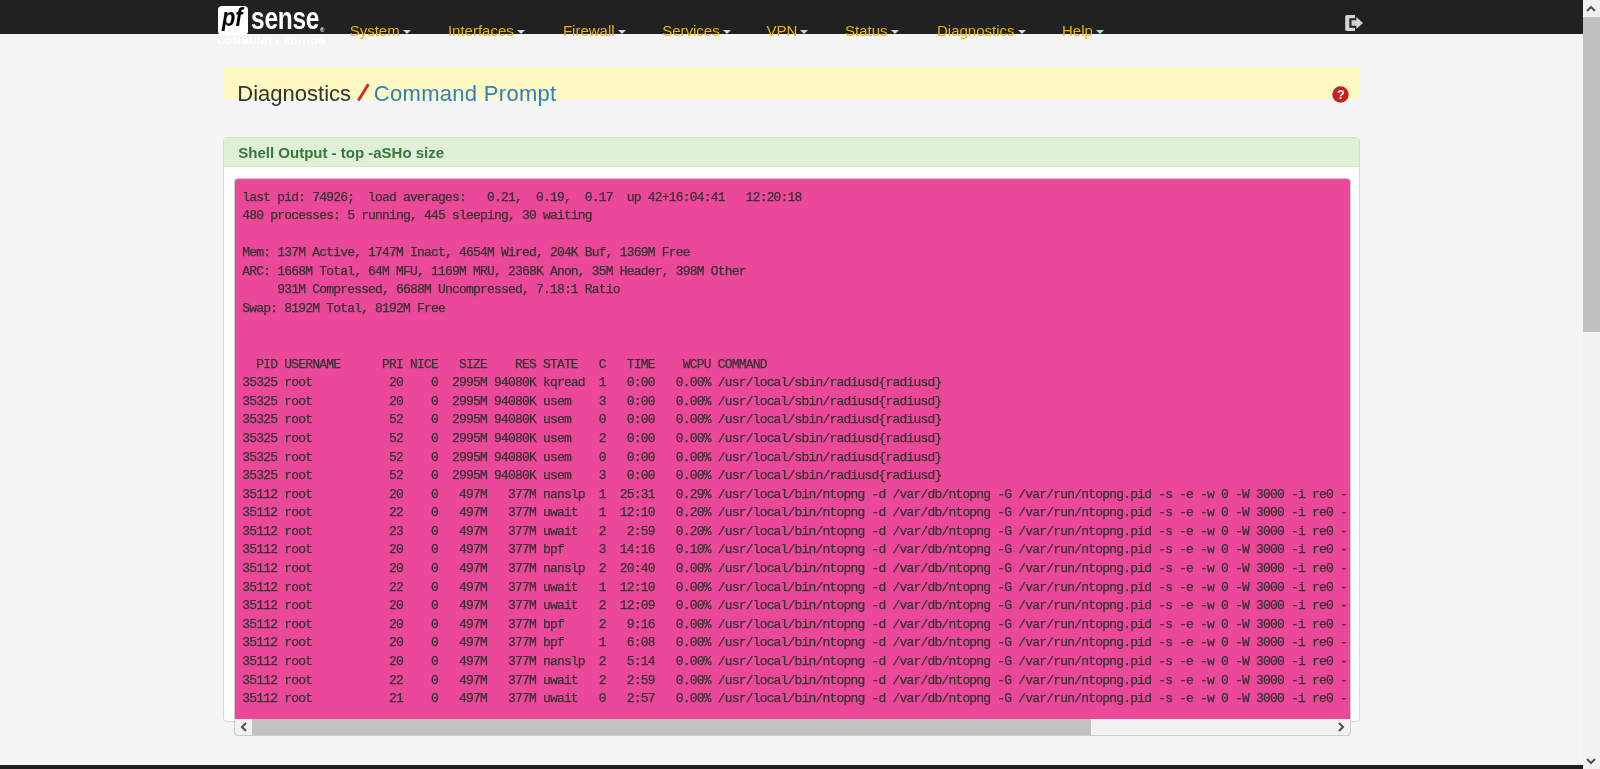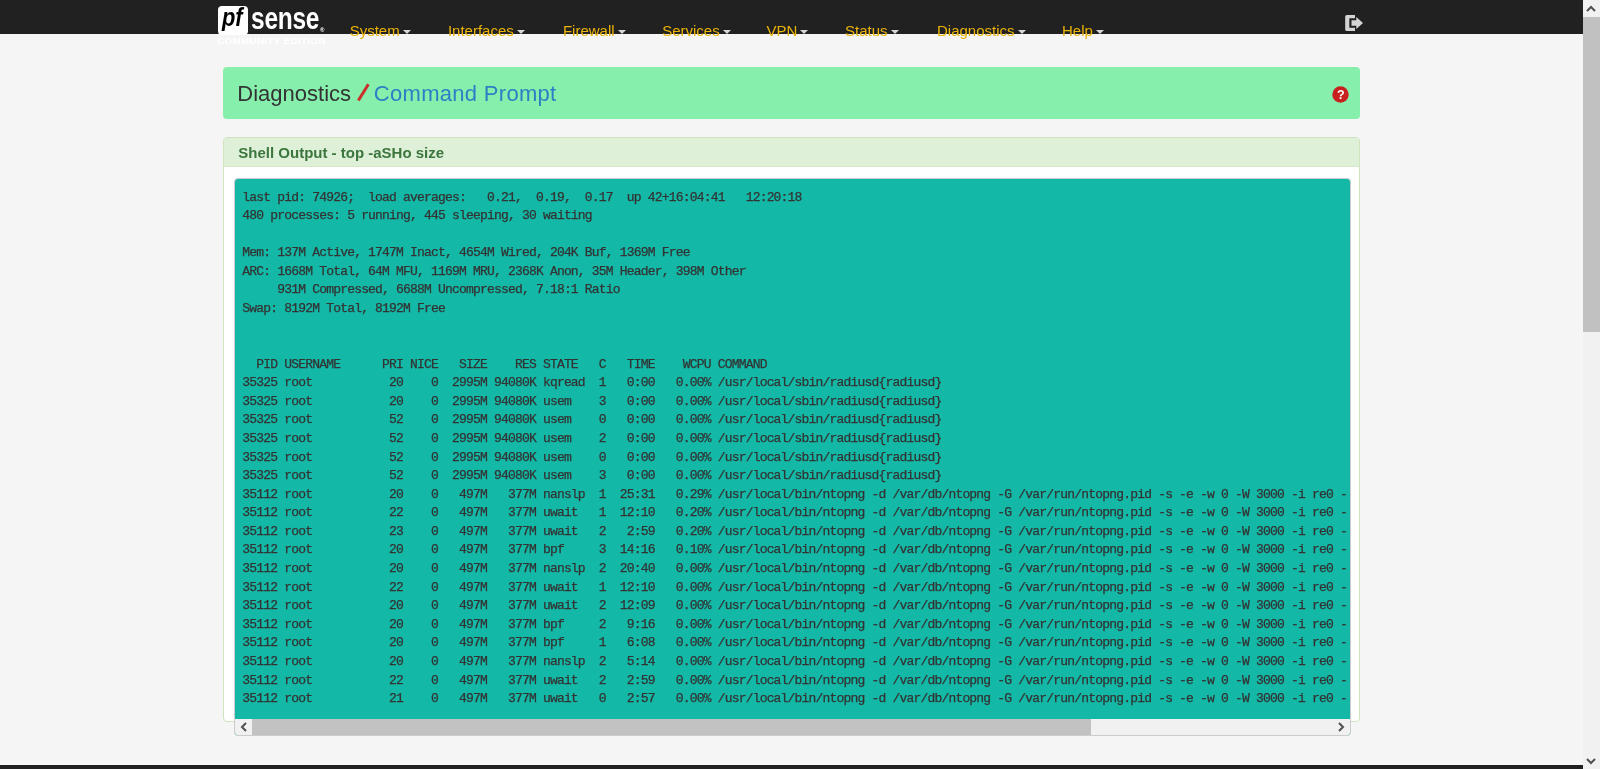--- a/index.html
+++ b/index.html
@@ -6,29 +6,29 @@
 body { background:#f5f5f5; font-family:"Liberation Sans",sans-serif; position:relative; }
 #navbar { position:absolute; left:0; top:0; width:1583px; height:34px; background:#212121; }
 .brandbox { position:absolute; left:218px; top:5.6px; width:29.6px; height:29.6px; background:#fff; border-radius:4px; }
 .pf { position:absolute; left:222.3px; top:3.5px; font:italic bold 26px/26px "Liberation Sans",sans-serif; color:#000; transform:scaleX(0.84); transform-origin:left top; }
 .sense { position:absolute; left:251px; top:3.2px; font:bold 31px/31px "Liberation Sans",sans-serif; color:#fff; transform:scaleX(0.79); transform-origin:left top; letter-spacing:-0.3px;}
 .reg { position:absolute; left:320px; top:26.5px; font:bold 6px "Liberation Sans",sans-serif; color:#fff; }
 .comed { position:absolute; left:217.2px; top:36.2px; font:bold 9.8px/9.8px "Liberation Sans",sans-serif; color:#fff; letter-spacing:0.35px; white-space:nowrap;text-align:right;}
 .nav-item { position:absolute; top:8px; font:15px/15px "Liberation Sans",sans-serif; color:#eab308; white-space:nowrap;margin-top:15px; }
 .caret { display:inline-block; width:0; height:0; border-left:4px solid transparent; border-right:4px solid transparent; border-top:4px solid #d6d6d6; margin-left:3px; vertical-align:2px; }
 #signout { position:absolute; left:1343.5px; top:14px; }
-#bcrumb { position:absolute; left:223.3px; top:67px; width:1137px; height:52px; background:#86efac; border-radius:4px; }
+#bcrumb { position:absolute; left:223.3px; top:67px; width:1137px; height:32px; background:#fef9c3; border-radius:4px; }
 #bcrumb .bc-in { position:absolute; left:14px; top:16.1px; font:22px/22px "Liberation Sans",sans-serif; color:#333; white-space:nowrap; }
 #bcrumb .sl { display:inline-block; width:3.3px; height:18.5px; background:#c9302c; transform:rotate(32deg); margin:0 9px 0 10.5px; vertical-align:-0.5px; }
 #bcrumb .lnk { color:#2d7fc5; letter-spacing:0.3px; }
 #helpq { position:absolute; left:1108.3px; top:19px; }
 #panel { position:absolute; left:223.3px; top:137px; width:1137px; height:585px; background:#fff; border:1px solid #cfe3bf; border-radius:4px; }
 #phead { position:absolute; left:0; top:0; width:100%; height:28.5px; background:#dff0d8; border-bottom:1px solid #d6e9c6; border-radius:3px 3px 0 0; }
 #phead span { position:absolute; left:14px; top:5.8px; font:bold 15px/17px "Liberation Sans",sans-serif; color:#3c763d; }
-#prebox { position:absolute; left:10.2px; top:40px; width:1117px; height:557.5px; background:#14b8a6; border:1px solid #ccc; border-radius:4px; overflow:hidden; }
+#prebox { position:absolute; left:10.2px; top:40px; width:1117px; height:557.5px; background:#ec4899; border:1px solid #ccc; border-radius:4px; overflow:hidden; }
 #prebox pre { position:absolute; left:6.8px; top:9.5px; font-family:"Liberation Mono",monospace; font-size:13px; line-height:18.5714px; letter-spacing:-0.81px; color:#333; white-space:pre; -webkit-text-stroke:0.25px #333; }
 
 #hsb { position:absolute; left:0; bottom:0; width:1115px; height:16px; background:#f1f1f1; }
 #hsb .thumb { position:absolute; left:16.5px; top:0; width:839px; height:16px; background:#c2c2c2; }
 #hsb svg { position:absolute; top:3px; }
 
 #vsb { position:absolute; right:0; top:0; width:17px; height:769px; background:#f1f1f1; }
 #vsb .thumb { position:absolute; left:0; top:17px; width:17px; height:315px; background:#c1c1c1; }
 #vsb svg { position:absolute; left:3px; }
 #footer { position:absolute; left:0; top:764.7px; width:1583px; height:4.3px; background:#212121; }

